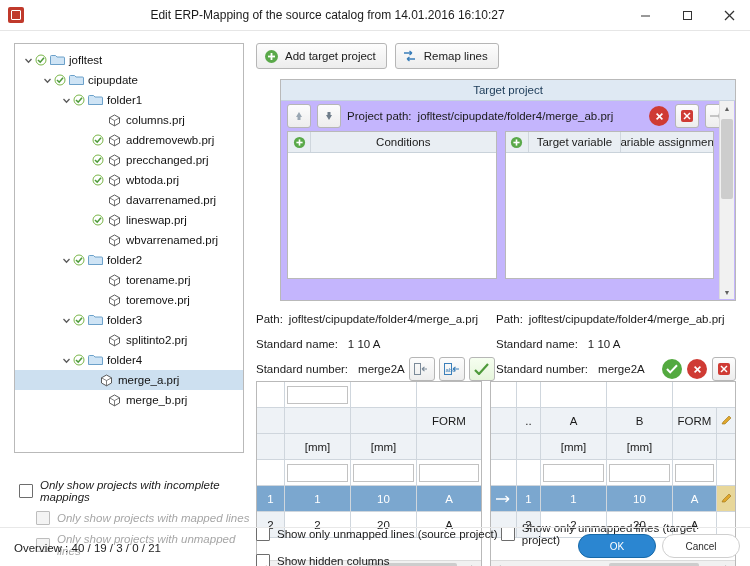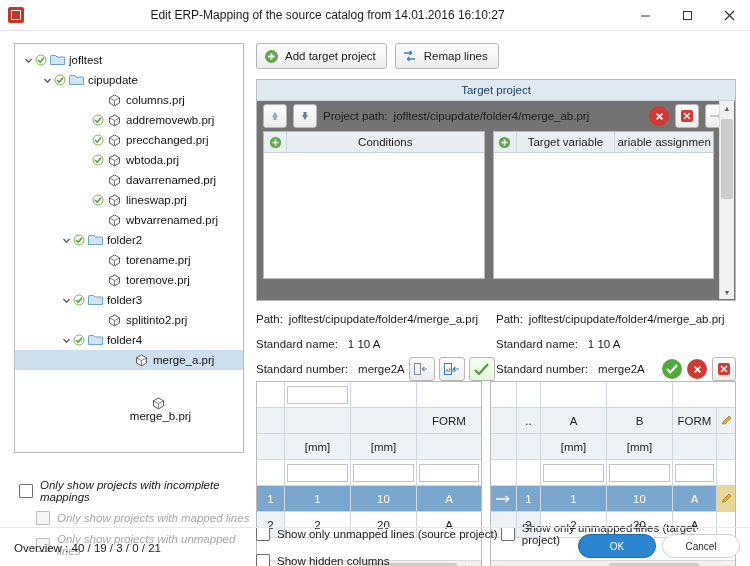--- a/index.html
+++ b/index.html
@@ -72,22 +72,22 @@
     background:linear-gradient(#fdfdfd,#ededed);
     padding:0 10px 0 6px;font-size:11.5px;color:#1b1b1b;
   }
   .btn .gi{width:16px;height:16px;margin-right:6px;display:flex;align-items:center;justify-content:center;flex:none;}
 
   
   .right{position:absolute;left:256px;top:12px;width:480px;}
   .toolbar{display:flex;gap:8px;align-items:center;}
 
   .panel{
-    position:relative;margin-top:10px;border:1px solid #b9b9b9;background:#737373;
-    height:222px;box-sizing:border-box;
+    position:relative;margin-top:10px;border:1px solid #b9b9b9;background:#c4b5fd;
+    height:222px;box-sizing:border-box;margin-left:24px;
   }
   .panel-head{
     height:20px;background:#dfe9f3;border-bottom:1px solid #c6d2de;
     display:flex;align-items:center;justify-content:center;font-size:11.5px;color:#1b3a57;
   }
   .pathrow{height:30px;display:flex;align-items:center;padding:0 6px;gap:6px;}
   .sqbtn{
     width:22px;height:22px;border:1px solid #b6b6b6;border-radius:3px;
     background:linear-gradient(#fdfdfd,#ededed);display:flex;align-items:center;justify-content:center;flex:none;
   }
@@ -221,219 +221,238 @@
                 <path d="M3 6 L5.2 8.2 L9 3.8" fill="none" stroke="#4e9a3b" stroke-width="1.6"></path>
               </svg>
             </span>
             <span class="nodeicon">
               <svg width="15" height="12" viewBox="0 0 15 12">
                 <path d="M0.5 2.5 A1 1 0 0 1 1.5 1.5 H5.5 L7 3 H13.5 A1 1 0 0 1 14.5 4 V10.5 H0.5 Z" fill="#cfe4f5" stroke="#5d97c4" stroke-width="0.9"></path>
               </svg>
             </span>
             <span class="label">cipupdate</span>
           </div>
-          <div class="trow" style="padding-left: 63px;">
-            <span class="twist"></span>
-            <span class="chk"></span>
-            <span class="nodeicon">
-              <svg width="13" height="13" viewBox="0 0 13 13">
-                <path d="M6.5 1 L11.5 3.8 V9 L6.5 11.8 L1.5 9 V3.8 Z" fill="#ffffff" stroke="#4a4a4a" stroke-width="0.9"></path>
-                <path d="M1.5 3.8 L6.5 6.6 L11.5 3.8 M6.5 6.6 V11.8" fill="none" stroke="#4a4a4a" stroke-width="0.7"></path>
-              </svg>
-            </span>
-            <span class="label">columns.prj</span>
-          </div>
-          <div class="trow" style="padding-left: 63px;">
-            <span class="twist"></span>
-            <span class="chk">
-              <svg width="12" height="12" viewBox="0 0 12 12">
-                <circle cx="6" cy="6" r="5" fill="#ffffff" stroke="#7ab648" stroke-width="1"></circle>
-                <path d="M3 6 L5.2 8.2 L9 3.8" fill="none" stroke="#4e9a3b" stroke-width="1.6"></path>
-              </svg>
-            </span>
-            <span class="nodeicon">
-              <svg width="13" height="13" viewBox="0 0 13 13">
-                <path d="M6.5 1 L11.5 3.8 V9 L6.5 11.8 L1.5 9 V3.8 Z" fill="#ffffff" stroke="#4a4a4a" stroke-width="0.9"></path>
-                <path d="M1.5 3.8 L6.5 6.6 L11.5 3.8 M6.5 6.6 V11.8" fill="none" stroke="#4a4a4a" stroke-width="0.7"></path>
-              </svg>
-            </span>
-            <span class="label">addremovewb.prj</span>
-          </div>
-          <div class="trow" style="padding-left: 63px;">
-            <span class="twist"></span>
-            <span class="chk">
-              <svg width="12" height="12" viewBox="0 0 12 12">
-                <circle cx="6" cy="6" r="5" fill="#ffffff" stroke="#7ab648" stroke-width="1"></circle>
-                <path d="M3 6 L5.2 8.2 L9 3.8" fill="none" stroke="#4e9a3b" stroke-width="1.6"></path>
-              </svg>
-            </span>
-            <span class="nodeicon">
-              <svg width="13" height="13" viewBox="0 0 13 13">
-                <path d="M6.5 1 L11.5 3.8 V9 L6.5 11.8 L1.5 9 V3.8 Z" fill="#ffffff" stroke="#4a4a4a" stroke-width="0.9"></path>
-                <path d="M1.5 3.8 L6.5 6.6 L11.5 3.8 M6.5 6.6 V11.8" fill="none" stroke="#4a4a4a" stroke-width="0.7"></path>
-              </svg>
-            </span>
-            <span class="label">precchanged.prj</span>
-          </div>
-          <div class="trow" style="padding-left: 63px;">
-            <span class="twist"></span>
-            <span class="chk">
-              <svg width="12" height="12" viewBox="0 0 12 12">
-                <circle cx="6" cy="6" r="5" fill="#ffffff" stroke="#7ab648" stroke-width="1"></circle>
-                <path d="M3 6 L5.2 8.2 L9 3.8" fill="none" stroke="#4e9a3b" stroke-width="1.6"></path>
-              </svg>
-            </span>
-            <span class="nodeicon">
-              <svg width="13" height="13" viewBox="0 0 13 13">
-                <path d="M6.5 1 L11.5 3.8 V9 L6.5 11.8 L1.5 9 V3.8 Z" fill="#ffffff" stroke="#4a4a4a" stroke-width="0.9"></path>
-                <path d="M1.5 3.8 L6.5 6.6 L11.5 3.8 M6.5 6.6 V11.8" fill="none" stroke="#4a4a4a" stroke-width="0.7"></path>
-              </svg>
-            </span>
-            <span class="label">wbtoda.prj</span>
-          </div>
-          <div class="trow" style="padding-left: 63px;">
-            <span class="twist"></span>
-            <span class="chk"></span>
-            <span class="nodeicon">
-              <svg width="13" height="13" viewBox="0 0 13 13">
-                <path d="M6.5 1 L11.5 3.8 V9 L6.5 11.8 L1.5 9 V3.8 Z" fill="#ffffff" stroke="#4a4a4a" stroke-width="0.9"></path>
-                <path d="M1.5 3.8 L6.5 6.6 L11.5 3.8 M6.5 6.6 V11.8" fill="none" stroke="#4a4a4a" stroke-width="0.7"></path>
-              </svg>
-            </span>
-            <span class="label">davarrenamed.prj</span>
-          </div>
-          <div class="trow" style="padding-left: 63px;">
-            <span class="twist"></span>
-            <span class="chk">
-              <svg width="12" height="12" viewBox="0 0 12 12">
-                <circle cx="6" cy="6" r="5" fill="#ffffff" stroke="#7ab648" stroke-width="1"></circle>
-                <path d="M3 6 L5.2 8.2 L9 3.8" fill="none" stroke="#4e9a3b" stroke-width="1.6"></path>
-              </svg>
-            </span>
-            <span class="nodeicon">
-              <svg width="13" height="13" viewBox="0 0 13 13">
-                <path d="M6.5 1 L11.5 3.8 V9 L6.5 11.8 L1.5 9 V3.8 Z" fill="#ffffff" stroke="#4a4a4a" stroke-width="0.9"></path>
-                <path d="M1.5 3.8 L6.5 6.6 L11.5 3.8 M6.5 6.6 V11.8" fill="none" stroke="#4a4a4a" stroke-width="0.7"></path>
-              </svg>
-            </span>
-            <span class="label">lineswap.prj</span>
-          </div>
-          <div class="trow" style="padding-left: 63px;">
-            <span class="twist"></span>
-            <span class="chk"></span>
-            <span class="nodeicon">
-              <svg width="13" height="13" viewBox="0 0 13 13">
-                <path d="M6.5 1 L11.5 3.8 V9 L6.5 11.8 L1.5 9 V3.8 Z" fill="#ffffff" stroke="#4a4a4a" stroke-width="0.9"></path>
-                <path d="M1.5 3.8 L6.5 6.6 L11.5 3.8 M6.5 6.6 V11.8" fill="none" stroke="#4a4a4a" stroke-width="0.7"></path>
-              </svg>
-            </span>
-            <span class="label">wbvarrenamed.prj</span>
-          </div>
           <div class="trow" style="padding-left: 44px;">
             <span class="twist">
               <svg width="9" height="9" viewBox="0 0 9 9">
                 <path d="M1.5 3 L4.5 6.2 L7.5 3" fill="none" stroke="#5a5a5a" stroke-width="1.3"></path>
               </svg>
             </span>
             <span class="chk">
               <svg width="12" height="12" viewBox="0 0 12 12">
                 <circle cx="6" cy="6" r="5" fill="#ffffff" stroke="#7ab648" stroke-width="1"></circle>
                 <path d="M3 6 L5.2 8.2 L9 3.8" fill="none" stroke="#4e9a3b" stroke-width="1.6"></path>
               </svg>
             </span>
             <span class="nodeicon">
               <svg width="15" height="12" viewBox="0 0 15 12">
                 <path d="M0.5 2.5 A1 1 0 0 1 1.5 1.5 H5.5 L7 3 H13.5 A1 1 0 0 1 14.5 4 V10.5 H0.5 Z" fill="#cfe4f5" stroke="#5d97c4" stroke-width="0.9"></path>
               </svg>
             </span>
-            <span class="label">folder2</span>
+            <span class="label">folder1</span>
           </div>
           <div class="trow" style="padding-left: 63px;">
             <span class="twist"></span>
             <span class="chk"></span>
             <span class="nodeicon">
               <svg width="13" height="13" viewBox="0 0 13 13">
                 <path d="M6.5 1 L11.5 3.8 V9 L6.5 11.8 L1.5 9 V3.8 Z" fill="#ffffff" stroke="#4a4a4a" stroke-width="0.9"></path>
                 <path d="M1.5 3.8 L6.5 6.6 L11.5 3.8 M6.5 6.6 V11.8" fill="none" stroke="#4a4a4a" stroke-width="0.7"></path>
               </svg>
             </span>
-            <span class="label">torename.prj</span>
+            <span class="label">columns.prj</span>
+          </div>
+          <div class="trow" style="padding-left: 63px;">
+            <span class="twist"></span>
+            <span class="chk">
+              <svg width="12" height="12" viewBox="0 0 12 12">
+                <circle cx="6" cy="6" r="5" fill="#ffffff" stroke="#7ab648" stroke-width="1"></circle>
+                <path d="M3 6 L5.2 8.2 L9 3.8" fill="none" stroke="#4e9a3b" stroke-width="1.6"></path>
+              </svg>
+            </span>
+            <span class="nodeicon">
+              <svg width="13" height="13" viewBox="0 0 13 13">
+                <path d="M6.5 1 L11.5 3.8 V9 L6.5 11.8 L1.5 9 V3.8 Z" fill="#ffffff" stroke="#4a4a4a" stroke-width="0.9"></path>
+                <path d="M1.5 3.8 L6.5 6.6 L11.5 3.8 M6.5 6.6 V11.8" fill="none" stroke="#4a4a4a" stroke-width="0.7"></path>
+              </svg>
+            </span>
+            <span class="label">addremovewb.prj</span>
+          </div>
+          <div class="trow" style="padding-left: 63px;">
+            <span class="twist"></span>
+            <span class="chk">
+              <svg width="12" height="12" viewBox="0 0 12 12">
+                <circle cx="6" cy="6" r="5" fill="#ffffff" stroke="#7ab648" stroke-width="1"></circle>
+                <path d="M3 6 L5.2 8.2 L9 3.8" fill="none" stroke="#4e9a3b" stroke-width="1.6"></path>
+              </svg>
+            </span>
+            <span class="nodeicon">
+              <svg width="13" height="13" viewBox="0 0 13 13">
+                <path d="M6.5 1 L11.5 3.8 V9 L6.5 11.8 L1.5 9 V3.8 Z" fill="#ffffff" stroke="#4a4a4a" stroke-width="0.9"></path>
+                <path d="M1.5 3.8 L6.5 6.6 L11.5 3.8 M6.5 6.6 V11.8" fill="none" stroke="#4a4a4a" stroke-width="0.7"></path>
+              </svg>
+            </span>
+            <span class="label">precchanged.prj</span>
+          </div>
+          <div class="trow" style="padding-left: 63px;">
+            <span class="twist"></span>
+            <span class="chk">
+              <svg width="12" height="12" viewBox="0 0 12 12">
+                <circle cx="6" cy="6" r="5" fill="#ffffff" stroke="#7ab648" stroke-width="1"></circle>
+                <path d="M3 6 L5.2 8.2 L9 3.8" fill="none" stroke="#4e9a3b" stroke-width="1.6"></path>
+              </svg>
+            </span>
+            <span class="nodeicon">
+              <svg width="13" height="13" viewBox="0 0 13 13">
+                <path d="M6.5 1 L11.5 3.8 V9 L6.5 11.8 L1.5 9 V3.8 Z" fill="#ffffff" stroke="#4a4a4a" stroke-width="0.9"></path>
+                <path d="M1.5 3.8 L6.5 6.6 L11.5 3.8 M6.5 6.6 V11.8" fill="none" stroke="#4a4a4a" stroke-width="0.7"></path>
+              </svg>
+            </span>
+            <span class="label">wbtoda.prj</span>
           </div>
           <div class="trow" style="padding-left: 63px;">
             <span class="twist"></span>
             <span class="chk"></span>
             <span class="nodeicon">
               <svg width="13" height="13" viewBox="0 0 13 13">
                 <path d="M6.5 1 L11.5 3.8 V9 L6.5 11.8 L1.5 9 V3.8 Z" fill="#ffffff" stroke="#4a4a4a" stroke-width="0.9"></path>
                 <path d="M1.5 3.8 L6.5 6.6 L11.5 3.8 M6.5 6.6 V11.8" fill="none" stroke="#4a4a4a" stroke-width="0.7"></path>
               </svg>
             </span>
-            <span class="label">toremove.prj</span>
+            <span class="label">davarrenamed.prj</span>
+          </div>
+          <div class="trow" style="padding-left: 63px;">
+            <span class="twist"></span>
+            <span class="chk">
+              <svg width="12" height="12" viewBox="0 0 12 12">
+                <circle cx="6" cy="6" r="5" fill="#ffffff" stroke="#7ab648" stroke-width="1"></circle>
+                <path d="M3 6 L5.2 8.2 L9 3.8" fill="none" stroke="#4e9a3b" stroke-width="1.6"></path>
+              </svg>
+            </span>
+            <span class="nodeicon">
+              <svg width="13" height="13" viewBox="0 0 13 13">
+                <path d="M6.5 1 L11.5 3.8 V9 L6.5 11.8 L1.5 9 V3.8 Z" fill="#ffffff" stroke="#4a4a4a" stroke-width="0.9"></path>
+                <path d="M1.5 3.8 L6.5 6.6 L11.5 3.8 M6.5 6.6 V11.8" fill="none" stroke="#4a4a4a" stroke-width="0.7"></path>
+              </svg>
+            </span>
+            <span class="label">lineswap.prj</span>
+          </div>
+          <div class="trow" style="padding-left: 63px;">
+            <span class="twist"></span>
+            <span class="chk"></span>
+            <span class="nodeicon">
+              <svg width="13" height="13" viewBox="0 0 13 13">
+                <path d="M6.5 1 L11.5 3.8 V9 L6.5 11.8 L1.5 9 V3.8 Z" fill="#ffffff" stroke="#4a4a4a" stroke-width="0.9"></path>
+                <path d="M1.5 3.8 L6.5 6.6 L11.5 3.8 M6.5 6.6 V11.8" fill="none" stroke="#4a4a4a" stroke-width="0.7"></path>
+              </svg>
+            </span>
+            <span class="label">wbvarrenamed.prj</span>
           </div>
           <div class="trow" style="padding-left: 44px;">
             <span class="twist">
               <svg width="9" height="9" viewBox="0 0 9 9">
                 <path d="M1.5 3 L4.5 6.2 L7.5 3" fill="none" stroke="#5a5a5a" stroke-width="1.3"></path>
               </svg>
             </span>
             <span class="chk">
               <svg width="12" height="12" viewBox="0 0 12 12">
                 <circle cx="6" cy="6" r="5" fill="#ffffff" stroke="#7ab648" stroke-width="1"></circle>
                 <path d="M3 6 L5.2 8.2 L9 3.8" fill="none" stroke="#4e9a3b" stroke-width="1.6"></path>
               </svg>
             </span>
             <span class="nodeicon">
               <svg width="15" height="12" viewBox="0 0 15 12">
                 <path d="M0.5 2.5 A1 1 0 0 1 1.5 1.5 H5.5 L7 3 H13.5 A1 1 0 0 1 14.5 4 V10.5 H0.5 Z" fill="#cfe4f5" stroke="#5d97c4" stroke-width="0.9"></path>
               </svg>
             </span>
-            <span class="label">folder3</span>
+            <span class="label">folder2</span>
           </div>
           <div class="trow" style="padding-left: 63px;">
             <span class="twist"></span>
             <span class="chk"></span>
             <span class="nodeicon">
               <svg width="13" height="13" viewBox="0 0 13 13">
                 <path d="M6.5 1 L11.5 3.8 V9 L6.5 11.8 L1.5 9 V3.8 Z" fill="#ffffff" stroke="#4a4a4a" stroke-width="0.9"></path>
                 <path d="M1.5 3.8 L6.5 6.6 L11.5 3.8 M6.5 6.6 V11.8" fill="none" stroke="#4a4a4a" stroke-width="0.7"></path>
               </svg>
             </span>
-            <span class="label">splitinto2.prj</span>
+            <span class="label">torename.prj</span>
+          </div>
+          <div class="trow" style="padding-left: 63px;">
+            <span class="twist"></span>
+            <span class="chk"></span>
+            <span class="nodeicon">
+              <svg width="13" height="13" viewBox="0 0 13 13">
+                <path d="M6.5 1 L11.5 3.8 V9 L6.5 11.8 L1.5 9 V3.8 Z" fill="#ffffff" stroke="#4a4a4a" stroke-width="0.9"></path>
+                <path d="M1.5 3.8 L6.5 6.6 L11.5 3.8 M6.5 6.6 V11.8" fill="none" stroke="#4a4a4a" stroke-width="0.7"></path>
+              </svg>
+            </span>
+            <span class="label">toremove.prj</span>
           </div>
           <div class="trow" style="padding-left: 44px;">
             <span class="twist">
               <svg width="9" height="9" viewBox="0 0 9 9">
                 <path d="M1.5 3 L4.5 6.2 L7.5 3" fill="none" stroke="#5a5a5a" stroke-width="1.3"></path>
               </svg>
             </span>
             <span class="chk">
               <svg width="12" height="12" viewBox="0 0 12 12">
                 <circle cx="6" cy="6" r="5" fill="#ffffff" stroke="#7ab648" stroke-width="1"></circle>
                 <path d="M3 6 L5.2 8.2 L9 3.8" fill="none" stroke="#4e9a3b" stroke-width="1.6"></path>
               </svg>
             </span>
             <span class="nodeicon">
               <svg width="15" height="12" viewBox="0 0 15 12">
                 <path d="M0.5 2.5 A1 1 0 0 1 1.5 1.5 H5.5 L7 3 H13.5 A1 1 0 0 1 14.5 4 V10.5 H0.5 Z" fill="#cfe4f5" stroke="#5d97c4" stroke-width="0.9"></path>
               </svg>
             </span>
+            <span class="label">folder3</span>
+          </div>
+          <div class="trow" style="padding-left: 63px;">
+            <span class="twist"></span>
+            <span class="chk"></span>
+            <span class="nodeicon">
+              <svg width="13" height="13" viewBox="0 0 13 13">
+                <path d="M6.5 1 L11.5 3.8 V9 L6.5 11.8 L1.5 9 V3.8 Z" fill="#ffffff" stroke="#4a4a4a" stroke-width="0.9"></path>
+                <path d="M1.5 3.8 L6.5 6.6 L11.5 3.8 M6.5 6.6 V11.8" fill="none" stroke="#4a4a4a" stroke-width="0.7"></path>
+              </svg>
+            </span>
+            <span class="label">splitinto2.prj</span>
+          </div>
+          <div class="trow" style="padding-left: 44px;">
+            <span class="twist">
+              <svg width="9" height="9" viewBox="0 0 9 9">
+                <path d="M1.5 3 L4.5 6.2 L7.5 3" fill="none" stroke="#5a5a5a" stroke-width="1.3"></path>
+              </svg>
+            </span>
+            <span class="chk">
+              <svg width="12" height="12" viewBox="0 0 12 12">
+                <circle cx="6" cy="6" r="5" fill="#ffffff" stroke="#7ab648" stroke-width="1"></circle>
+                <path d="M3 6 L5.2 8.2 L9 3.8" fill="none" stroke="#4e9a3b" stroke-width="1.6"></path>
+              </svg>
+            </span>
+            <span class="nodeicon">
+              <svg width="15" height="12" viewBox="0 0 15 12">
+                <path d="M0.5 2.5 A1 1 0 0 1 1.5 1.5 H5.5 L7 3 H13.5 A1 1 0 0 1 14.5 4 V10.5 H0.5 Z" fill="#cfe4f5" stroke="#5d97c4" stroke-width="0.9"></path>
+              </svg>
+            </span>
             <span class="label">folder4</span>
           </div>
-          <div class="trow selected" style="padding-left: 90px;">
+          <div class="trow selected" style="padding-left: 55px;">
             <span class="twist"></span>
             <span class="chk"></span>
             <span class="nodeicon">
               <svg width="13" height="13" viewBox="0 0 13 13">
                 <path d="M6.5 1 L11.5 3.8 V9 L6.5 11.8 L1.5 9 V3.8 Z" fill="#ffffff" stroke="#4a4a4a" stroke-width="0.9"></path>
                 <path d="M1.5 3.8 L6.5 6.6 L11.5 3.8 M6.5 6.6 V11.8" fill="none" stroke="#4a4a4a" stroke-width="0.7"></path>
               </svg>
             </span>
             <span class="label">merge_a.prj</span>
           </div>
-          <div class="trow" style="padding-left: 63px; flex-direction: column;">
+          <div class="trow" style="padding-left: 63px;">
             <span class="twist"></span>
             <span class="chk"></span>
             <span class="nodeicon">
               <svg width="13" height="13" viewBox="0 0 13 13">
                 <path d="M6.5 1 L11.5 3.8 V9 L6.5 11.8 L1.5 9 V3.8 Z" fill="#ffffff" stroke="#4a4a4a" stroke-width="0.9"></path>
                 <path d="M1.5 3.8 L6.5 6.6 L11.5 3.8 M6.5 6.6 V11.8" fill="none" stroke="#4a4a4a" stroke-width="0.7"></path>
               </svg>
             </span>
             <span class="label">merge_b.prj</span>
           </div>

